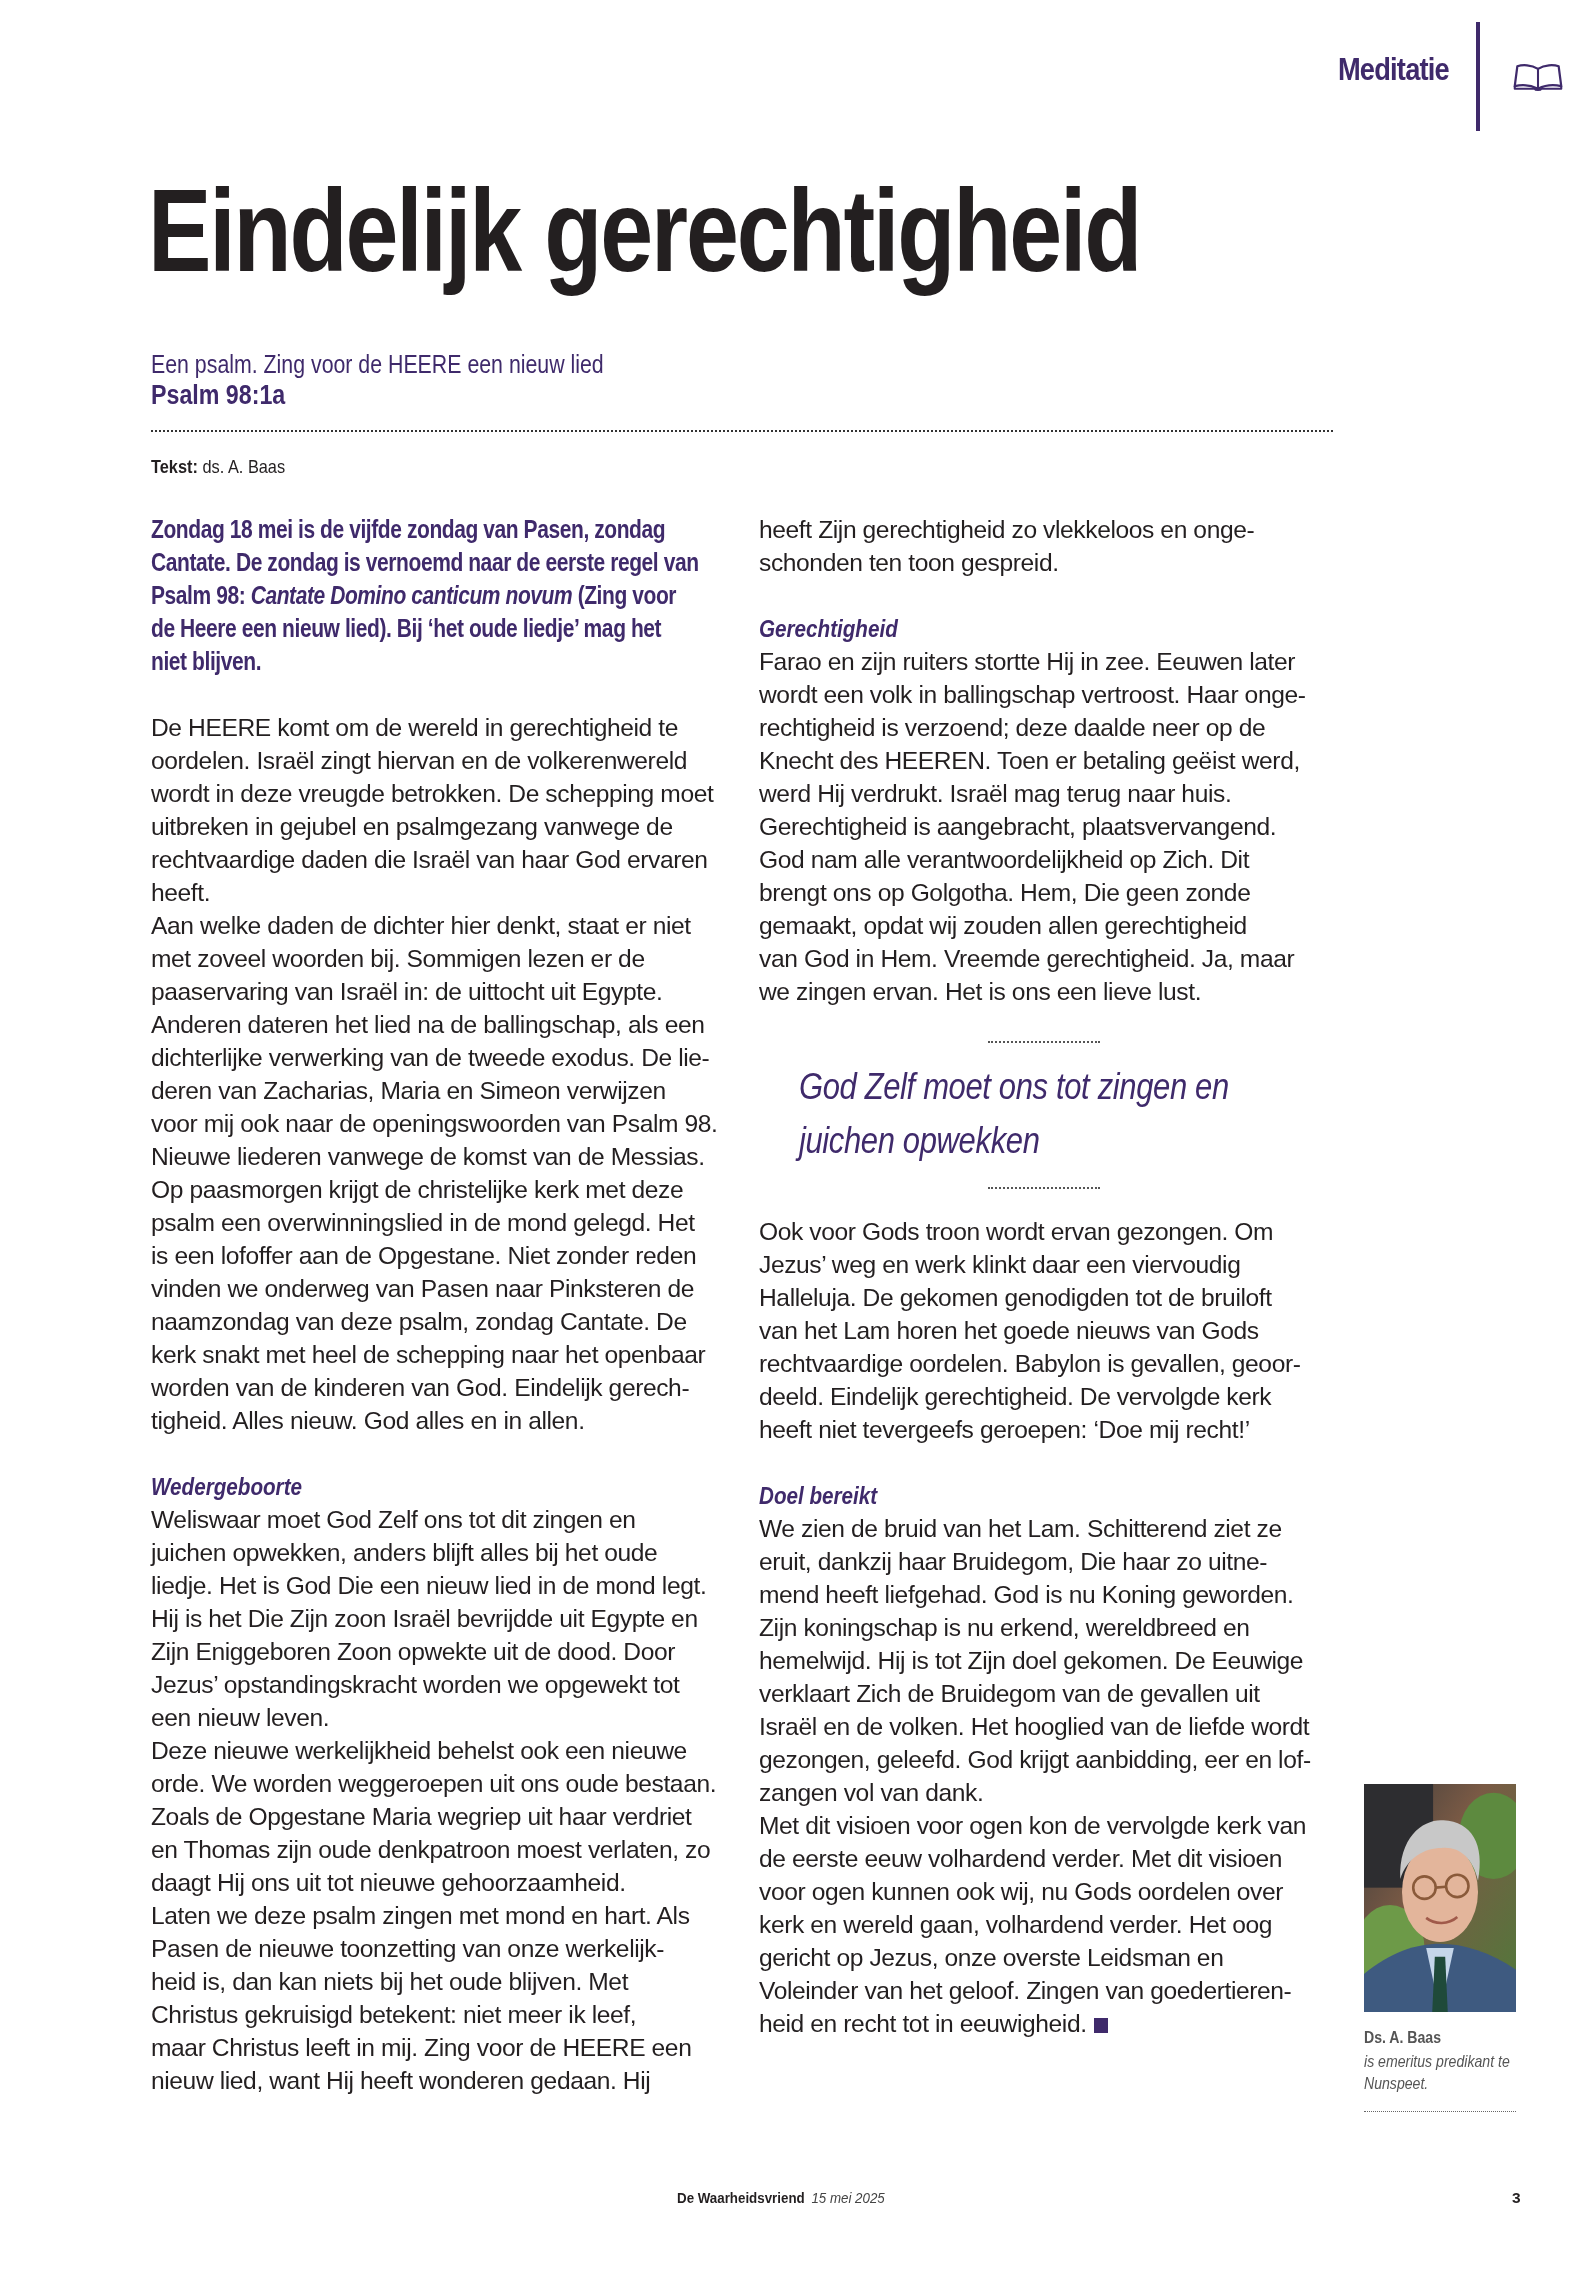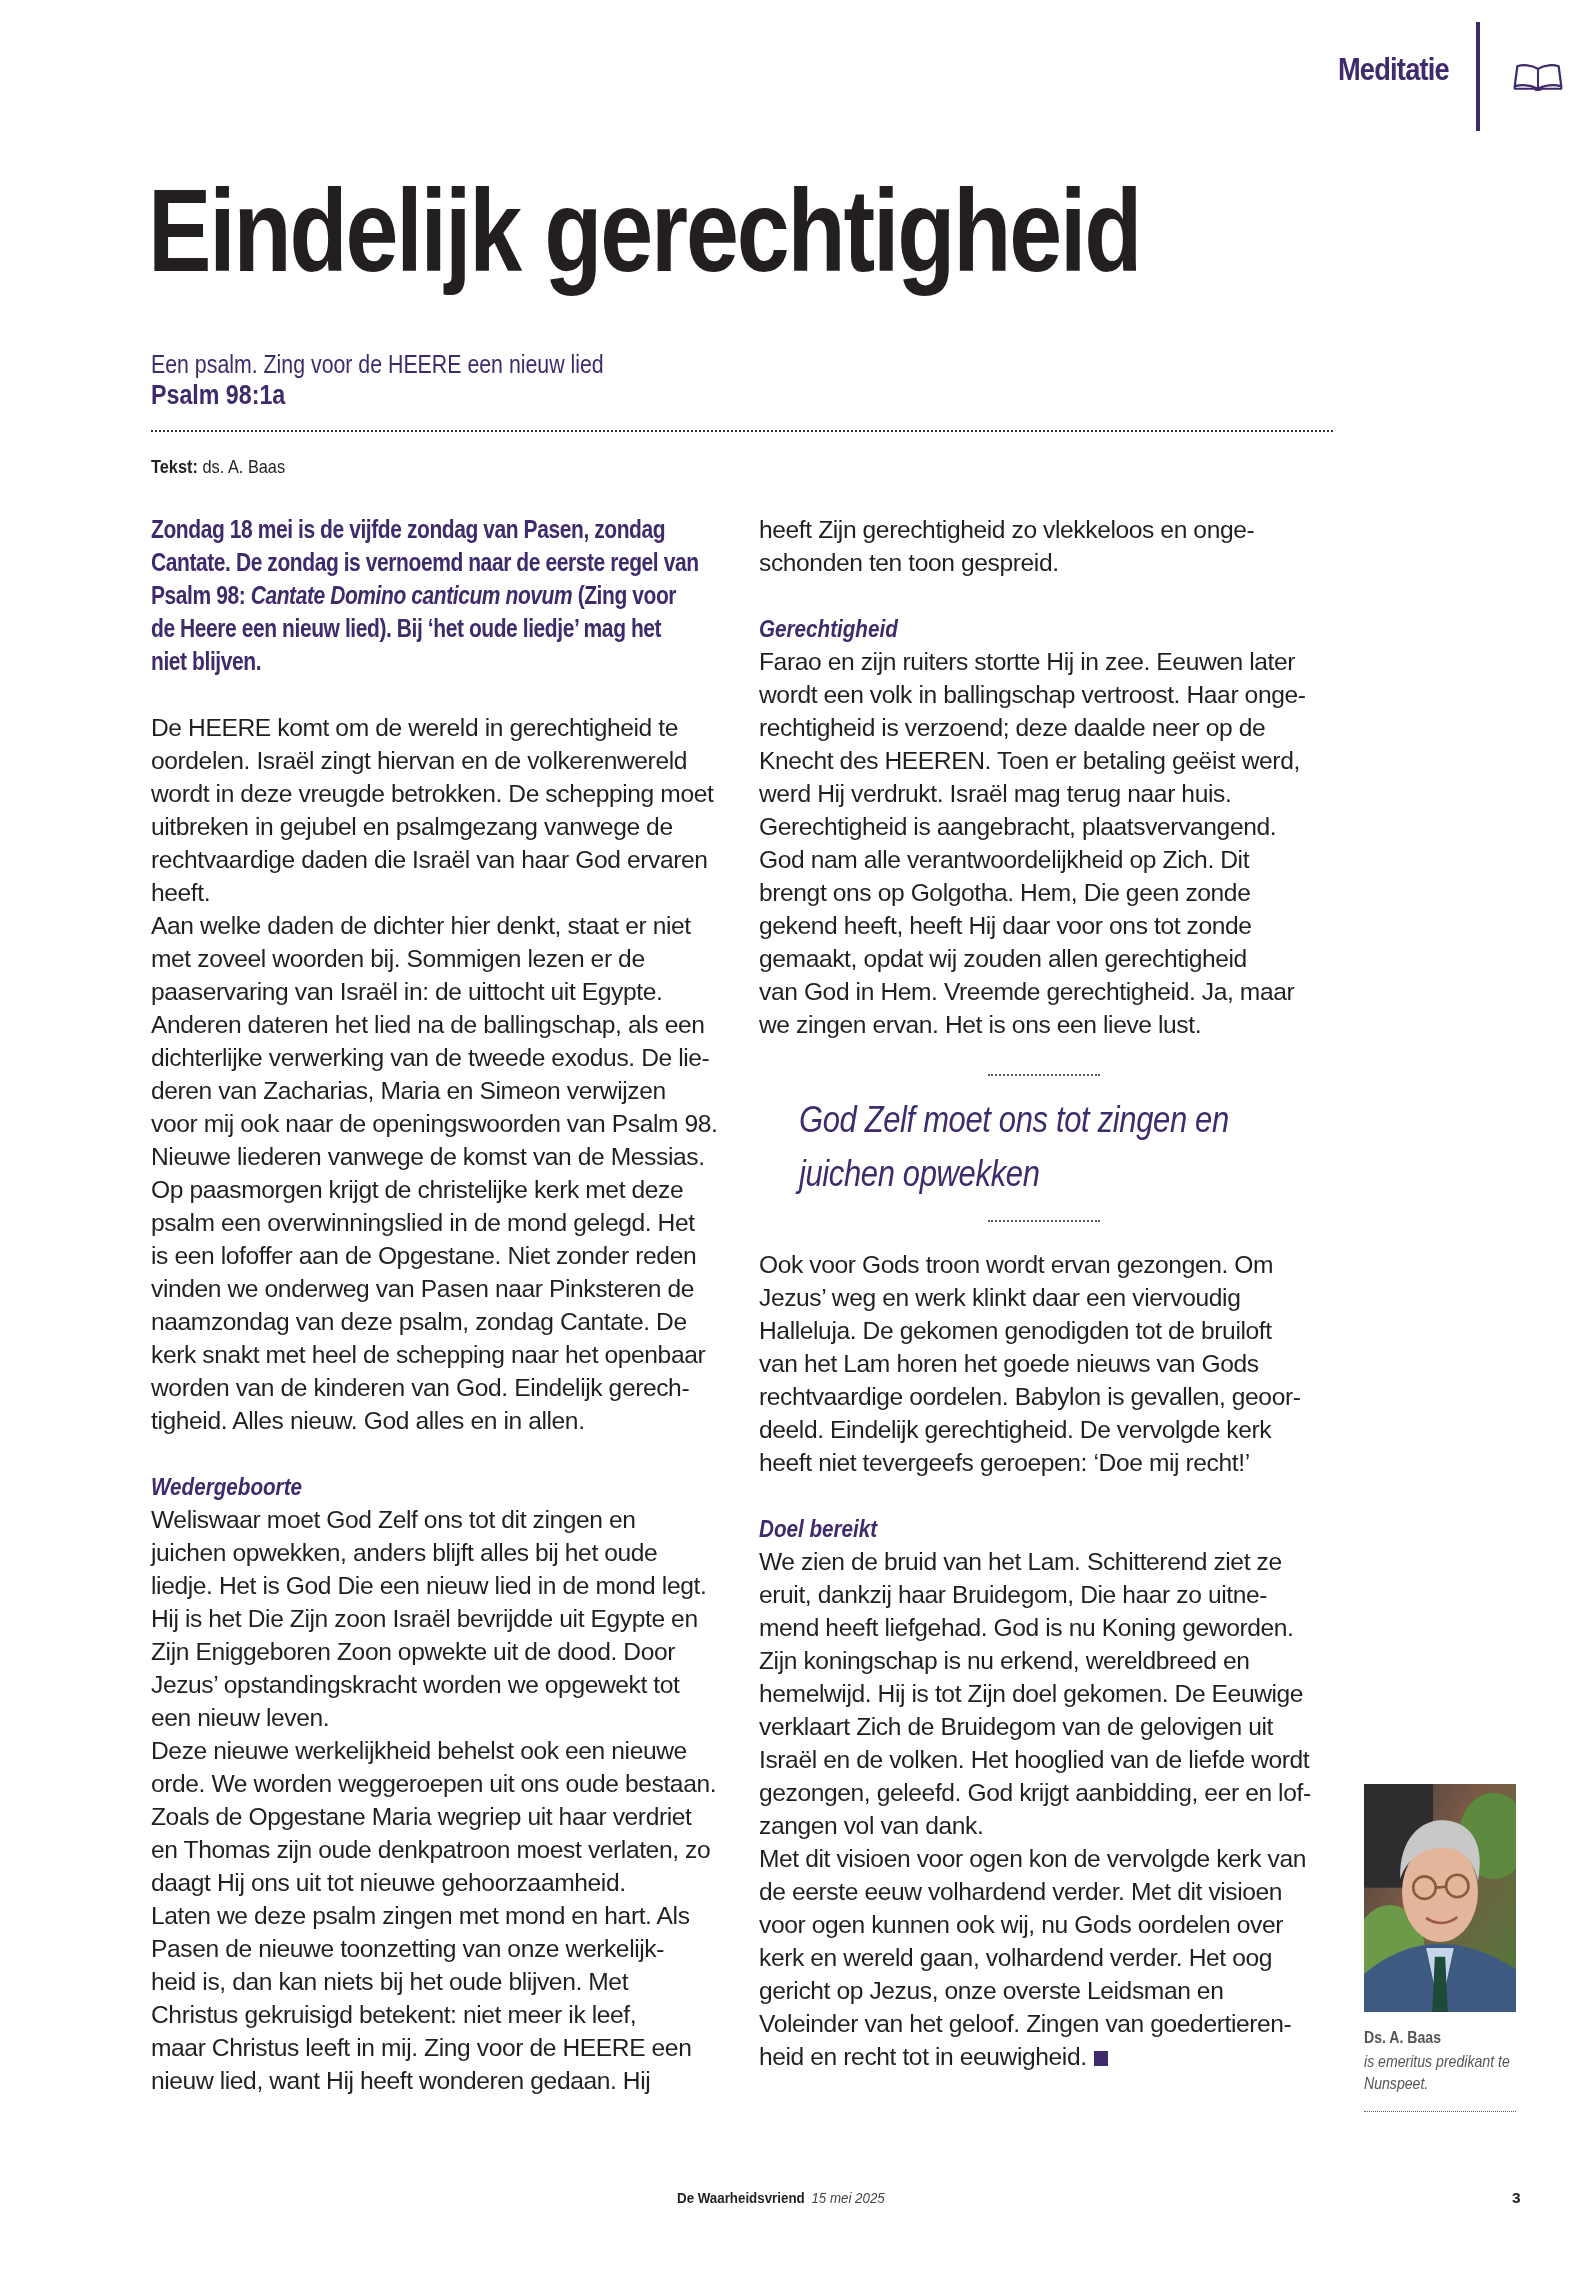--- a/index.html
+++ b/index.html
@@ -150,21 +150,20 @@
   <div class="subhead">Gerechtigheid</div>
   <div class="body-text" id="right-s1">
       <span class="line">Farao en zijn ruiters stortte Hij in zee. Eeuwen later</span>
       <span class="line">wordt een volk in ballingschap vertroost. Haar onge-</span>
       <span class="line">rechtigheid is verzoend; deze daalde neer op de</span>
       <span class="line">Knecht des HEEREN. Toen er betaling geëist werd,</span>
       <span class="line">werd Hij verdrukt. Israël mag terug naar huis.</span>
       <span class="line">Gerechtigheid is aangebracht, plaatsvervangend.</span>
       <span class="line">God nam alle verantwoordelijkheid op Zich. Dit</span>
       <span class="line">brengt ons op Golgotha. Hem, Die geen zonde</span>
-      <span class="line">gekend heeft, heeft Hij daar voor ons tot zonde</span>
       <span class="line">gemaakt, opdat wij zouden allen gerechtigheid</span>
       <span class="line">van God in Hem. Vreemde gerechtigheid. Ja, maar</span>
       <span class="line">we zingen ervan. Het is ons een lieve lust.</span>
     </div>
 
   <div class="pullquote">
     <div class="pq-dots"></div>
     <div class="pq-text" id="pq">
         <div>God Zelf moet ons tot zingen en</div>
         <div>juichen opwekken</div>
@@ -182,21 +181,21 @@
       <span class="line">heeft niet tevergeefs geroepen: ‘Doe mij recht!’</span>
     </div>
 
   <div class="subhead">Doel bereikt</div>
   <div class="body-text" id="right-s2">
       <span class="line">We zien de bruid van het Lam. Schitterend ziet ze</span>
       <span class="line">eruit, dankzij haar Bruidegom, Die haar zo uitne-</span>
       <span class="line">mend heeft liefgehad. God is nu Koning geworden.</span>
       <span class="line">Zijn koningschap is nu erkend, wereldbreed en</span>
       <span class="line">hemelwijd. Hij is tot Zijn doel gekomen. De Eeuwige</span>
-      <span class="line">verklaart Zich de Bruidegom van de gelovigen uit</span>
+      <span class="line">verklaart Zich de Bruidegom van de gevallen uit</span>
       <span class="line">Israël en de volken. Het hooglied van de liefde wordt</span>
       <span class="line">gezongen, geleefd. God krijgt aanbidding, eer en lof-</span>
       <span class="line">zangen vol van dank.</span>
       <span class="line">Met dit visioen voor ogen kon de vervolgde kerk van</span>
       <span class="line">de eerste eeuw volhardend verder. Met dit visioen</span>
       <span class="line">voor ogen kunnen ook wij, nu Gods oordelen over</span>
       <span class="line">kerk en wereld gaan, volhardend verder. Het oog</span>
       <span class="line">gericht op Jezus, onze overste Leidsman en</span>
       <span class="line">Voleinder van het geloof. Zingen van goedertieren-</span>
       <span class="line">heid en recht tot in eeuwigheid.<span class="end-mark"></span></span>

